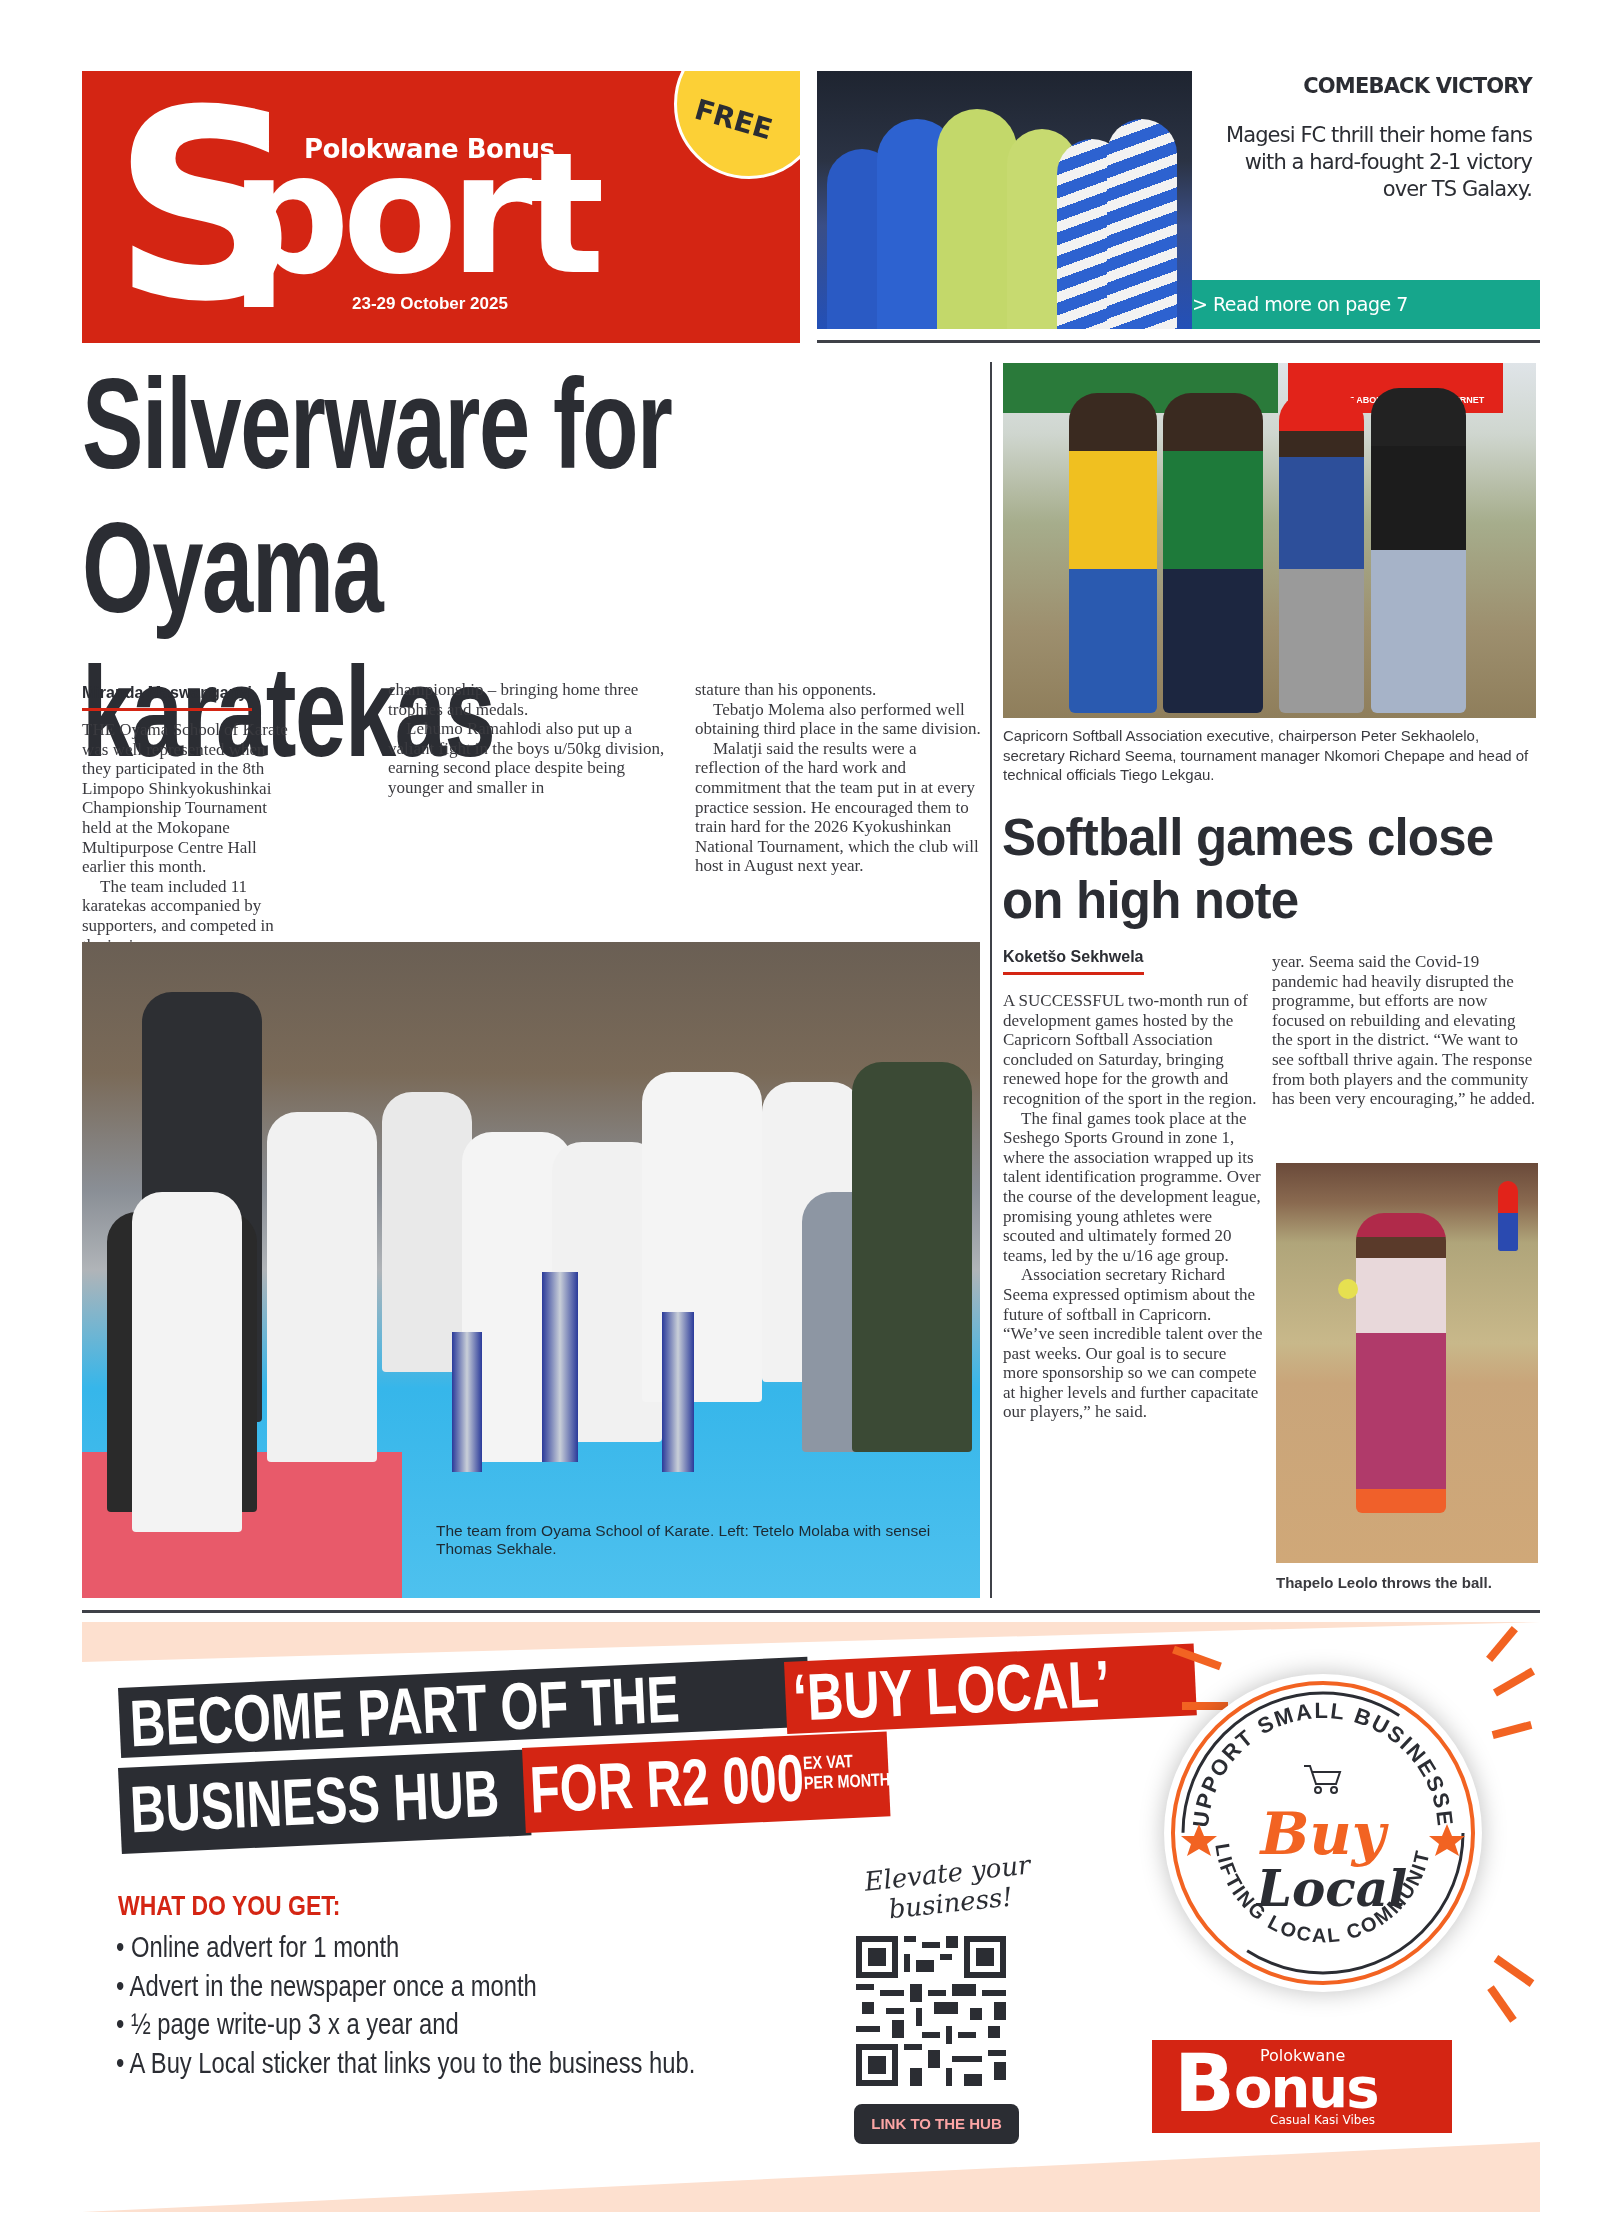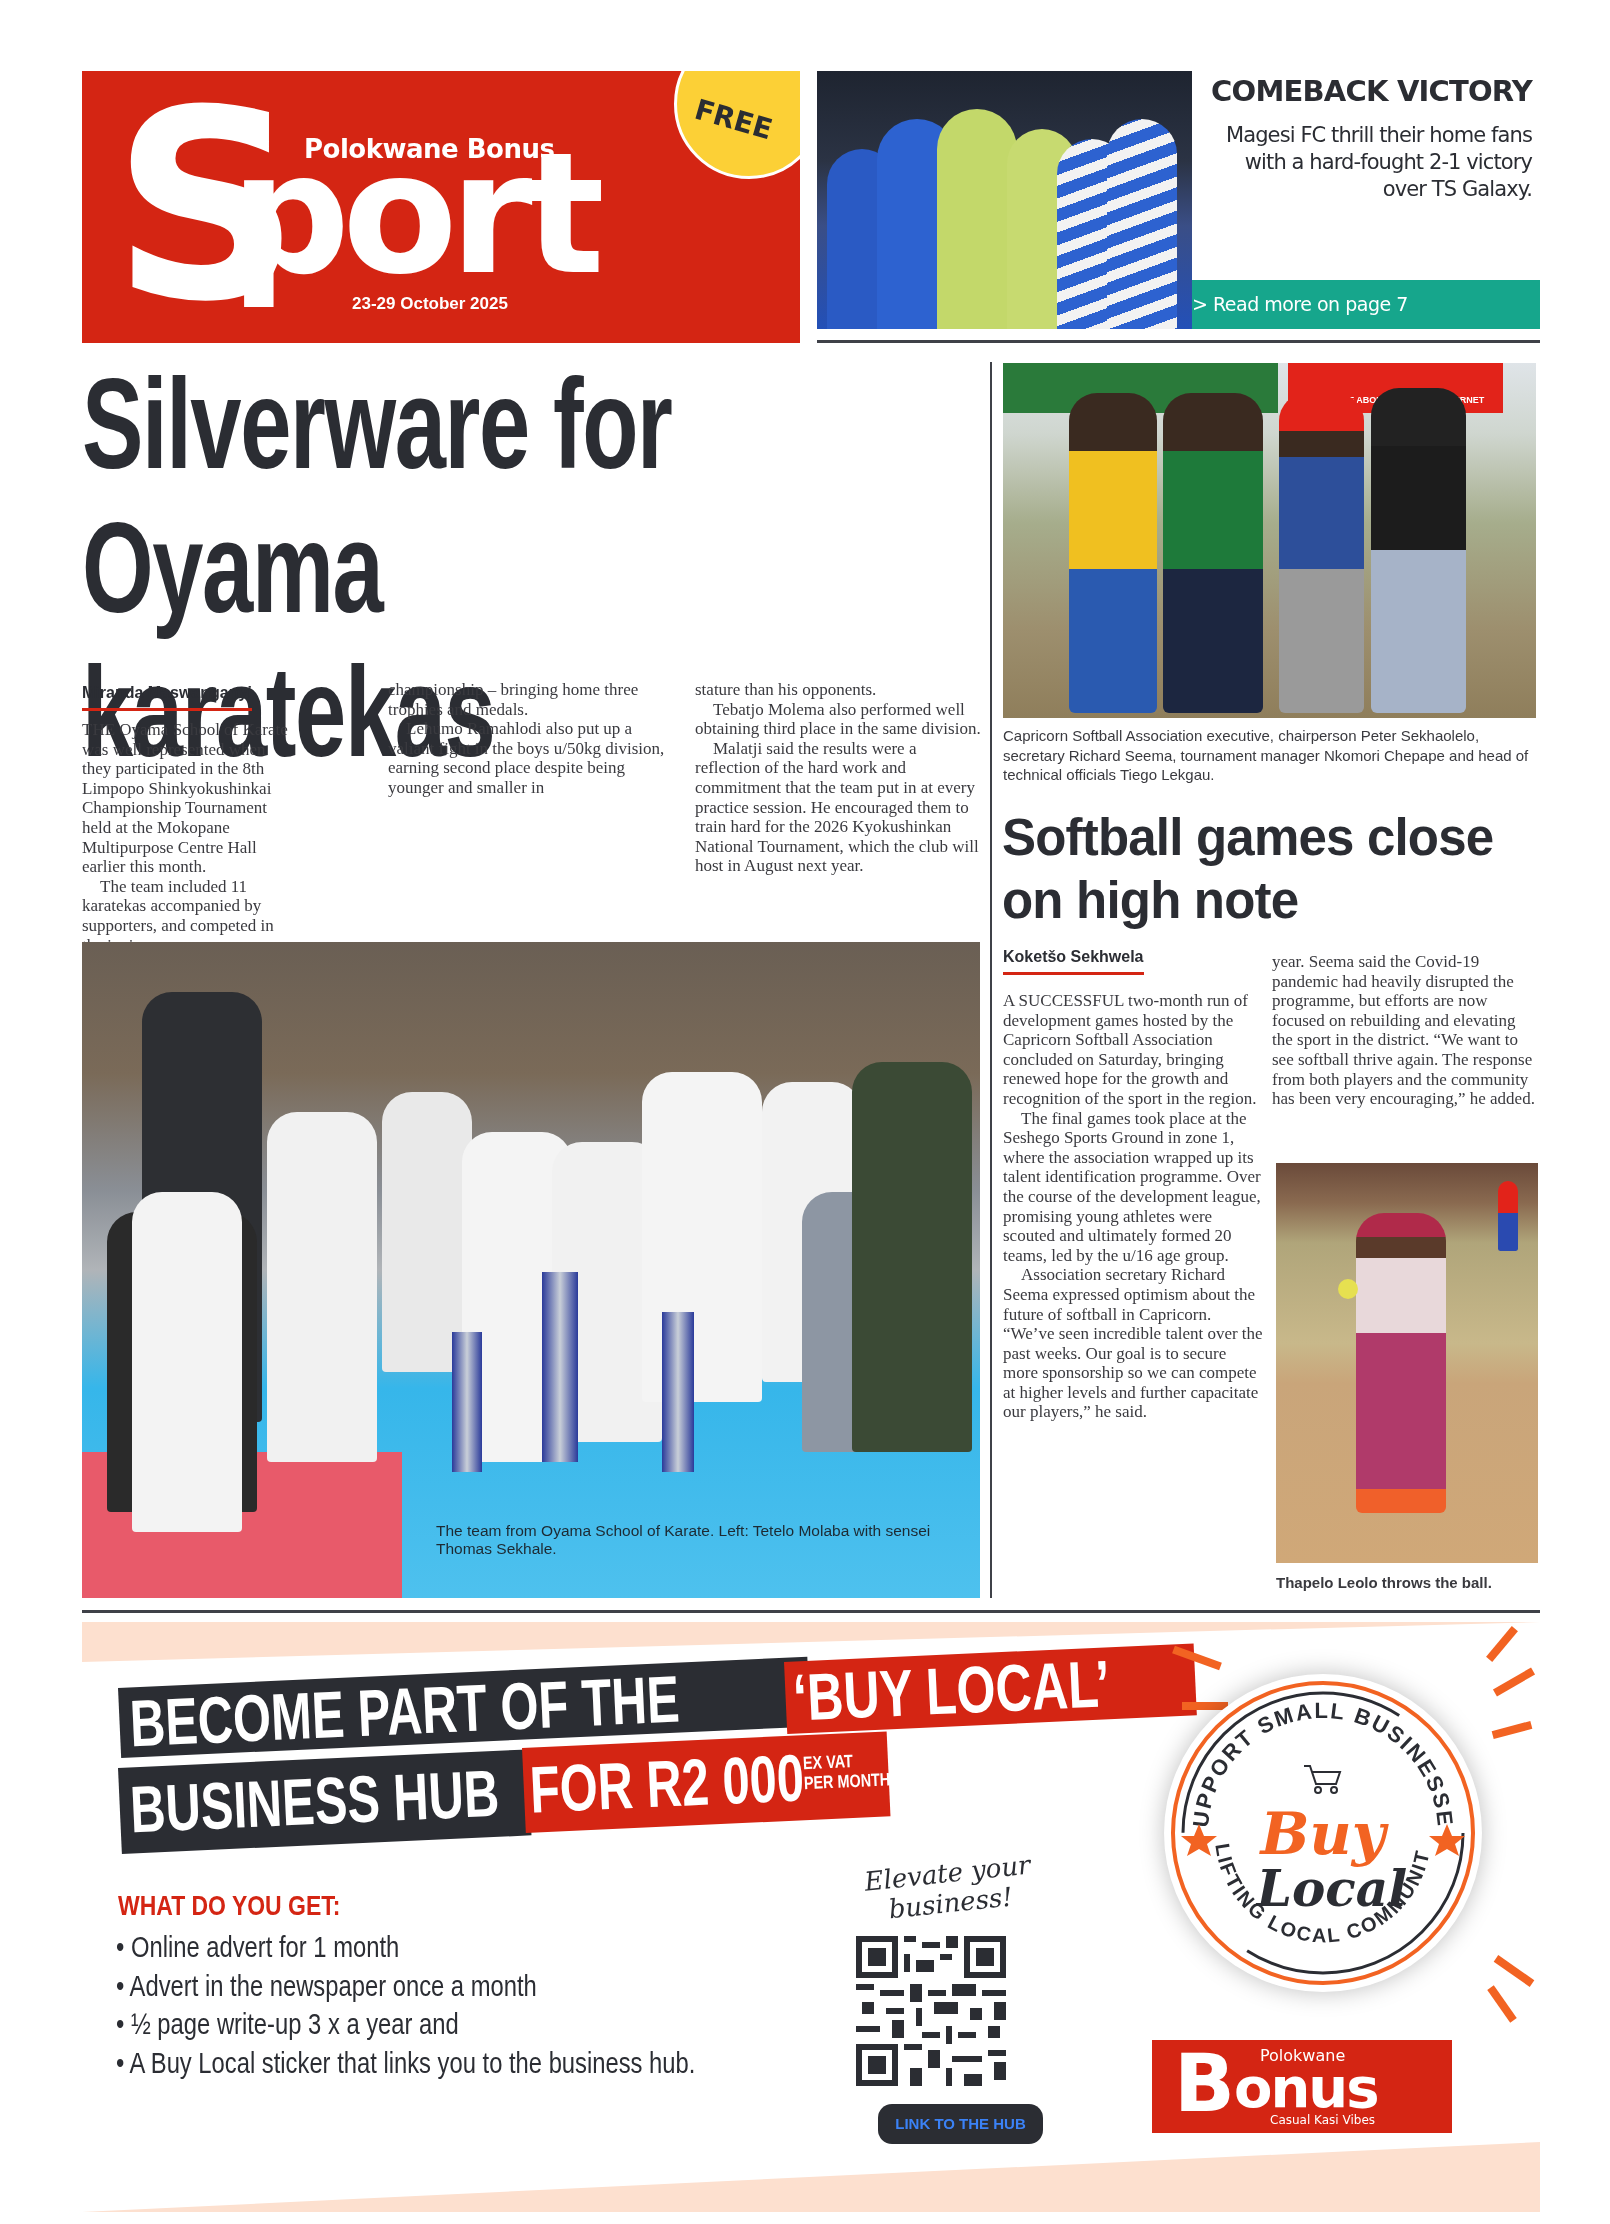--- a/index.html
+++ b/index.html
@@ -12,21 +12,21 @@
   #mast-big-s { left: 30px; top: 5px; font-family: "DejaVu Sans", sans-serif; font-weight: bold; font-size: 262px; line-height: 1; color: #fff; letter-spacing: -6px; }
   #mast-port { left: 148px; top: 59px; font-family: "DejaVu Sans", sans-serif; font-weight: bold; font-size: 168px; line-height: 1; color: #fff; letter-spacing: -8px; }
   #mast-paper { left: 222px; top: 63px; font-family: "DejaVu Sans", sans-serif; font-weight: bold; font-size: 26px; color: #fff; letter-spacing: -0.5px; }
   #mast-date { left: 270px; top: 223px; font-family: "Liberation Sans", sans-serif; font-weight: bold; font-size: 17px; color: #fff; }
   #free-badge { left: 592px; top: -42px; width: 150px; height: 150px; border-radius: 50%; background: #fcd036; border: 3px solid #fff; }
   #free-text { left: 612px; top: 32px; font-family: "DejaVu Sans", sans-serif; font-weight: bold; font-size: 28px; color: #2b2d33; transform: rotate(16deg); }
 
   
   #promo-photo { left: 817px; top: 71px; width: 375px; height: 258px; background: linear-gradient(180deg,#1e2430 0%,#2b3344 35%,#3a4e86 60%,#2350b8 100%); overflow: hidden; }
   .player { position: absolute; bottom: 0; border-radius: 40px 40px 0 0; }
-  #promo-title { left: 1196px; top: 74px; width: 336px; text-align: right; font-family: "DejaVu Sans", sans-serif; font-weight: bold; font-size: 29px; letter-spacing: -0.8px; color: #2b2d33; }
+  #promo-title { left: 1196px; top: 74px; width: 336px; text-align: right; font-family: "DejaVu Sans", sans-serif; font-weight: bold; font-size: 21px; letter-spacing: -0.8px; color: #2b2d33; }
   #promo-text { left: 1196px; top: 122px; width: 336px; text-align: right; font-family: "DejaVu Sans", sans-serif; font-size: 21px; line-height: 27px; letter-spacing: -0.9px; color: #2b2d33; }
   #promo-readmore { left: 1192px; top: 280px; width: 348px; height: 49px; background: #16a68c; color: #fff; font-family: "DejaVu Sans", sans-serif; font-size: 19px; letter-spacing: -0.5px; text-align: left; padding: 13px 10px 0 0; }
   #top-rule { left: 817px; top: 340px; width: 723px; height: 3px; background: #3f4148; }
 
   
   #headline { left: 82px; top: 352px; width: 900px; font-family: "Liberation Sans", sans-serif; font-weight: bold; font-size: 128px; line-height: 144px; color: #2b2d33; transform: scaleX(0.72); transform-origin: left top; letter-spacing: -2px; }
 
   .byline { font-family: "Liberation Sans", sans-serif; font-weight: bold; font-size: 16px; color: #2b2d33; padding-bottom: 6px; border-bottom: 3px solid #d42513; display: inline-block; }
   .body-col { font-family: "Liberation Serif", serif; font-size: 17px; line-height: 19.6px; color: #3a3a3f; }
   .body-col p { text-indent: 0; }
@@ -80,21 +80,21 @@
   #ad-line2 { left: 36px; top: 146px; width: 410px; height: 86px; transform: rotate(-2.6deg); transform-origin: left top; }
   #ad-line2-red { left: 440px; top: 126px; width: 365px; height: 85px; transform: rotate(-2.6deg); transform-origin: left top; }
 
   #ad-what { left: 36px; top: 268px; font-family: "Liberation Sans", sans-serif; font-weight: bold; font-size: 28px; color: #d42513; transform: scaleX(0.82); transform-origin: left top; }
   #ad-list { left: 34px; top: 306px; font-family: "Liberation Sans", sans-serif; font-size: 29px; line-height: 38.5px; color: #2b2d33; transform: scaleX(0.82); transform-origin: left top; white-space: nowrap; }
   #ad-contact { left: 0; top: 468px; width: 722px; height: 56px; background: #d42513; color: #fff; font-family: "Liberation Sans", sans-serif; font-size: 36px; padding: 8px 0 0 34px; white-space: nowrap; }
   #ad-contact span.num { font-weight: bold; }
 
   #ad-elevate { left: 762px; top: 236px; width: 210px; font-family: "DejaVu Serif", serif; font-style: italic; font-size: 26px; line-height: 30px; text-align: center; color: #2b2d33; transform: rotate(-6deg); }
   #qr { left: 774px; top: 314px; width: 150px; height: 150px; background: #fff; }
-  #ad-hub-btn { left: 796px; top: 482px; width: 165px; height: 40px; border-radius: 14px; background: #2b2d33; color: #3b82f6; font-family: "Liberation Sans", sans-serif; font-weight: bold; font-size: 15px; text-align: center; line-height: 40px; }
+  #ad-hub-btn { left: 772px; top: 482px; width: 165px; height: 40px; border-radius: 8px; background: #2b2d33; color: #fca5a5; font-family: "Liberation Sans", sans-serif; font-weight: bold; font-size: 15px; text-align: center; line-height: 40px; }
 
   #buy-local { left: 1082px; top: 52px; width: 318px; height: 318px; border-radius: 50%; background: #fff; box-shadow: 0 0 24px rgba(0,0,0,0.25); }
   .ray { position: absolute; background: #f26322; }
 
   #bonus-logo { left: 1070px; top: 418px; width: 300px; height: 93px; background: #d42513; }
   #bonus-B { left: 22px; top: 4px; font-family: "DejaVu Sans", sans-serif; font-weight: bold; font-size: 80px; line-height: 1; color: #fff; }
   #bonus-onus { left: 82px; top: 20px; font-family: "DejaVu Sans", sans-serif; font-weight: bold; font-size: 56px; line-height: 1; color: #fff; letter-spacing: -2px; }
   #bonus-polokwane { left: 108px; top: 6px; font-family: "DejaVu Sans", sans-serif; font-size: 16px; color: #fff; }
   #bonus-tag { left: 118px; top: 73px; font-family: "DejaVu Sans", sans-serif; font-size: 12px; color: #fff; }
 </style>

